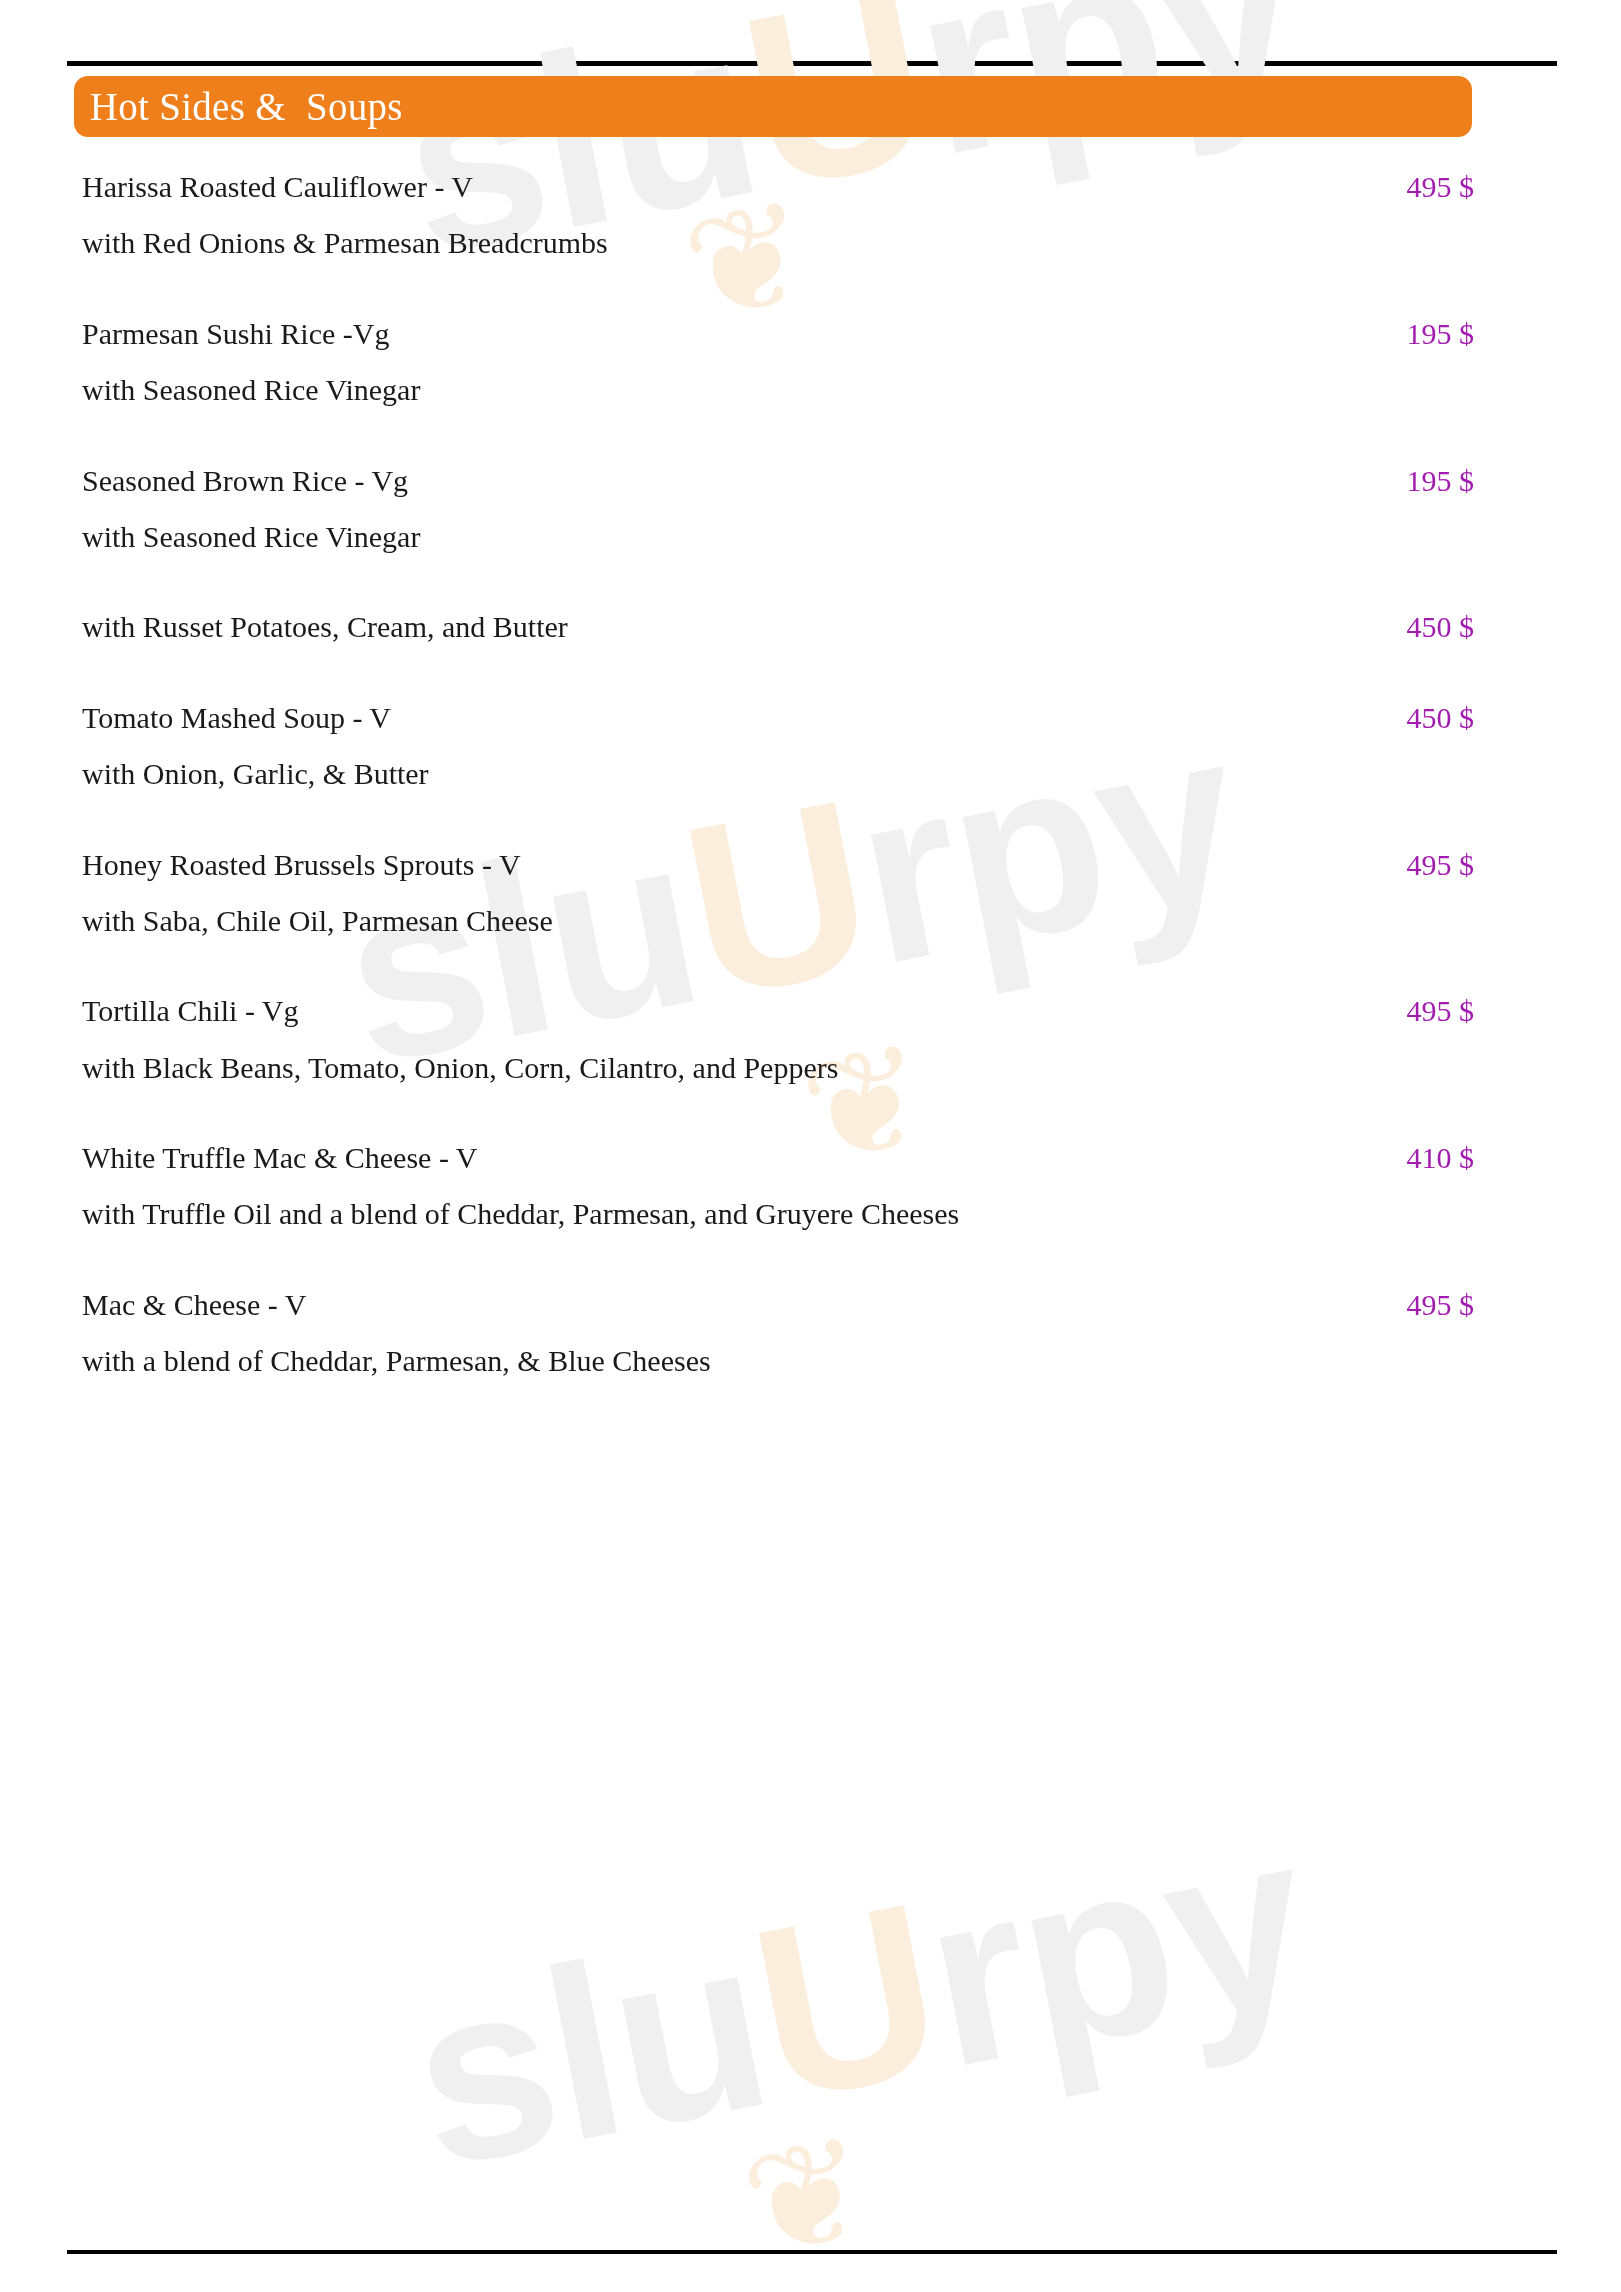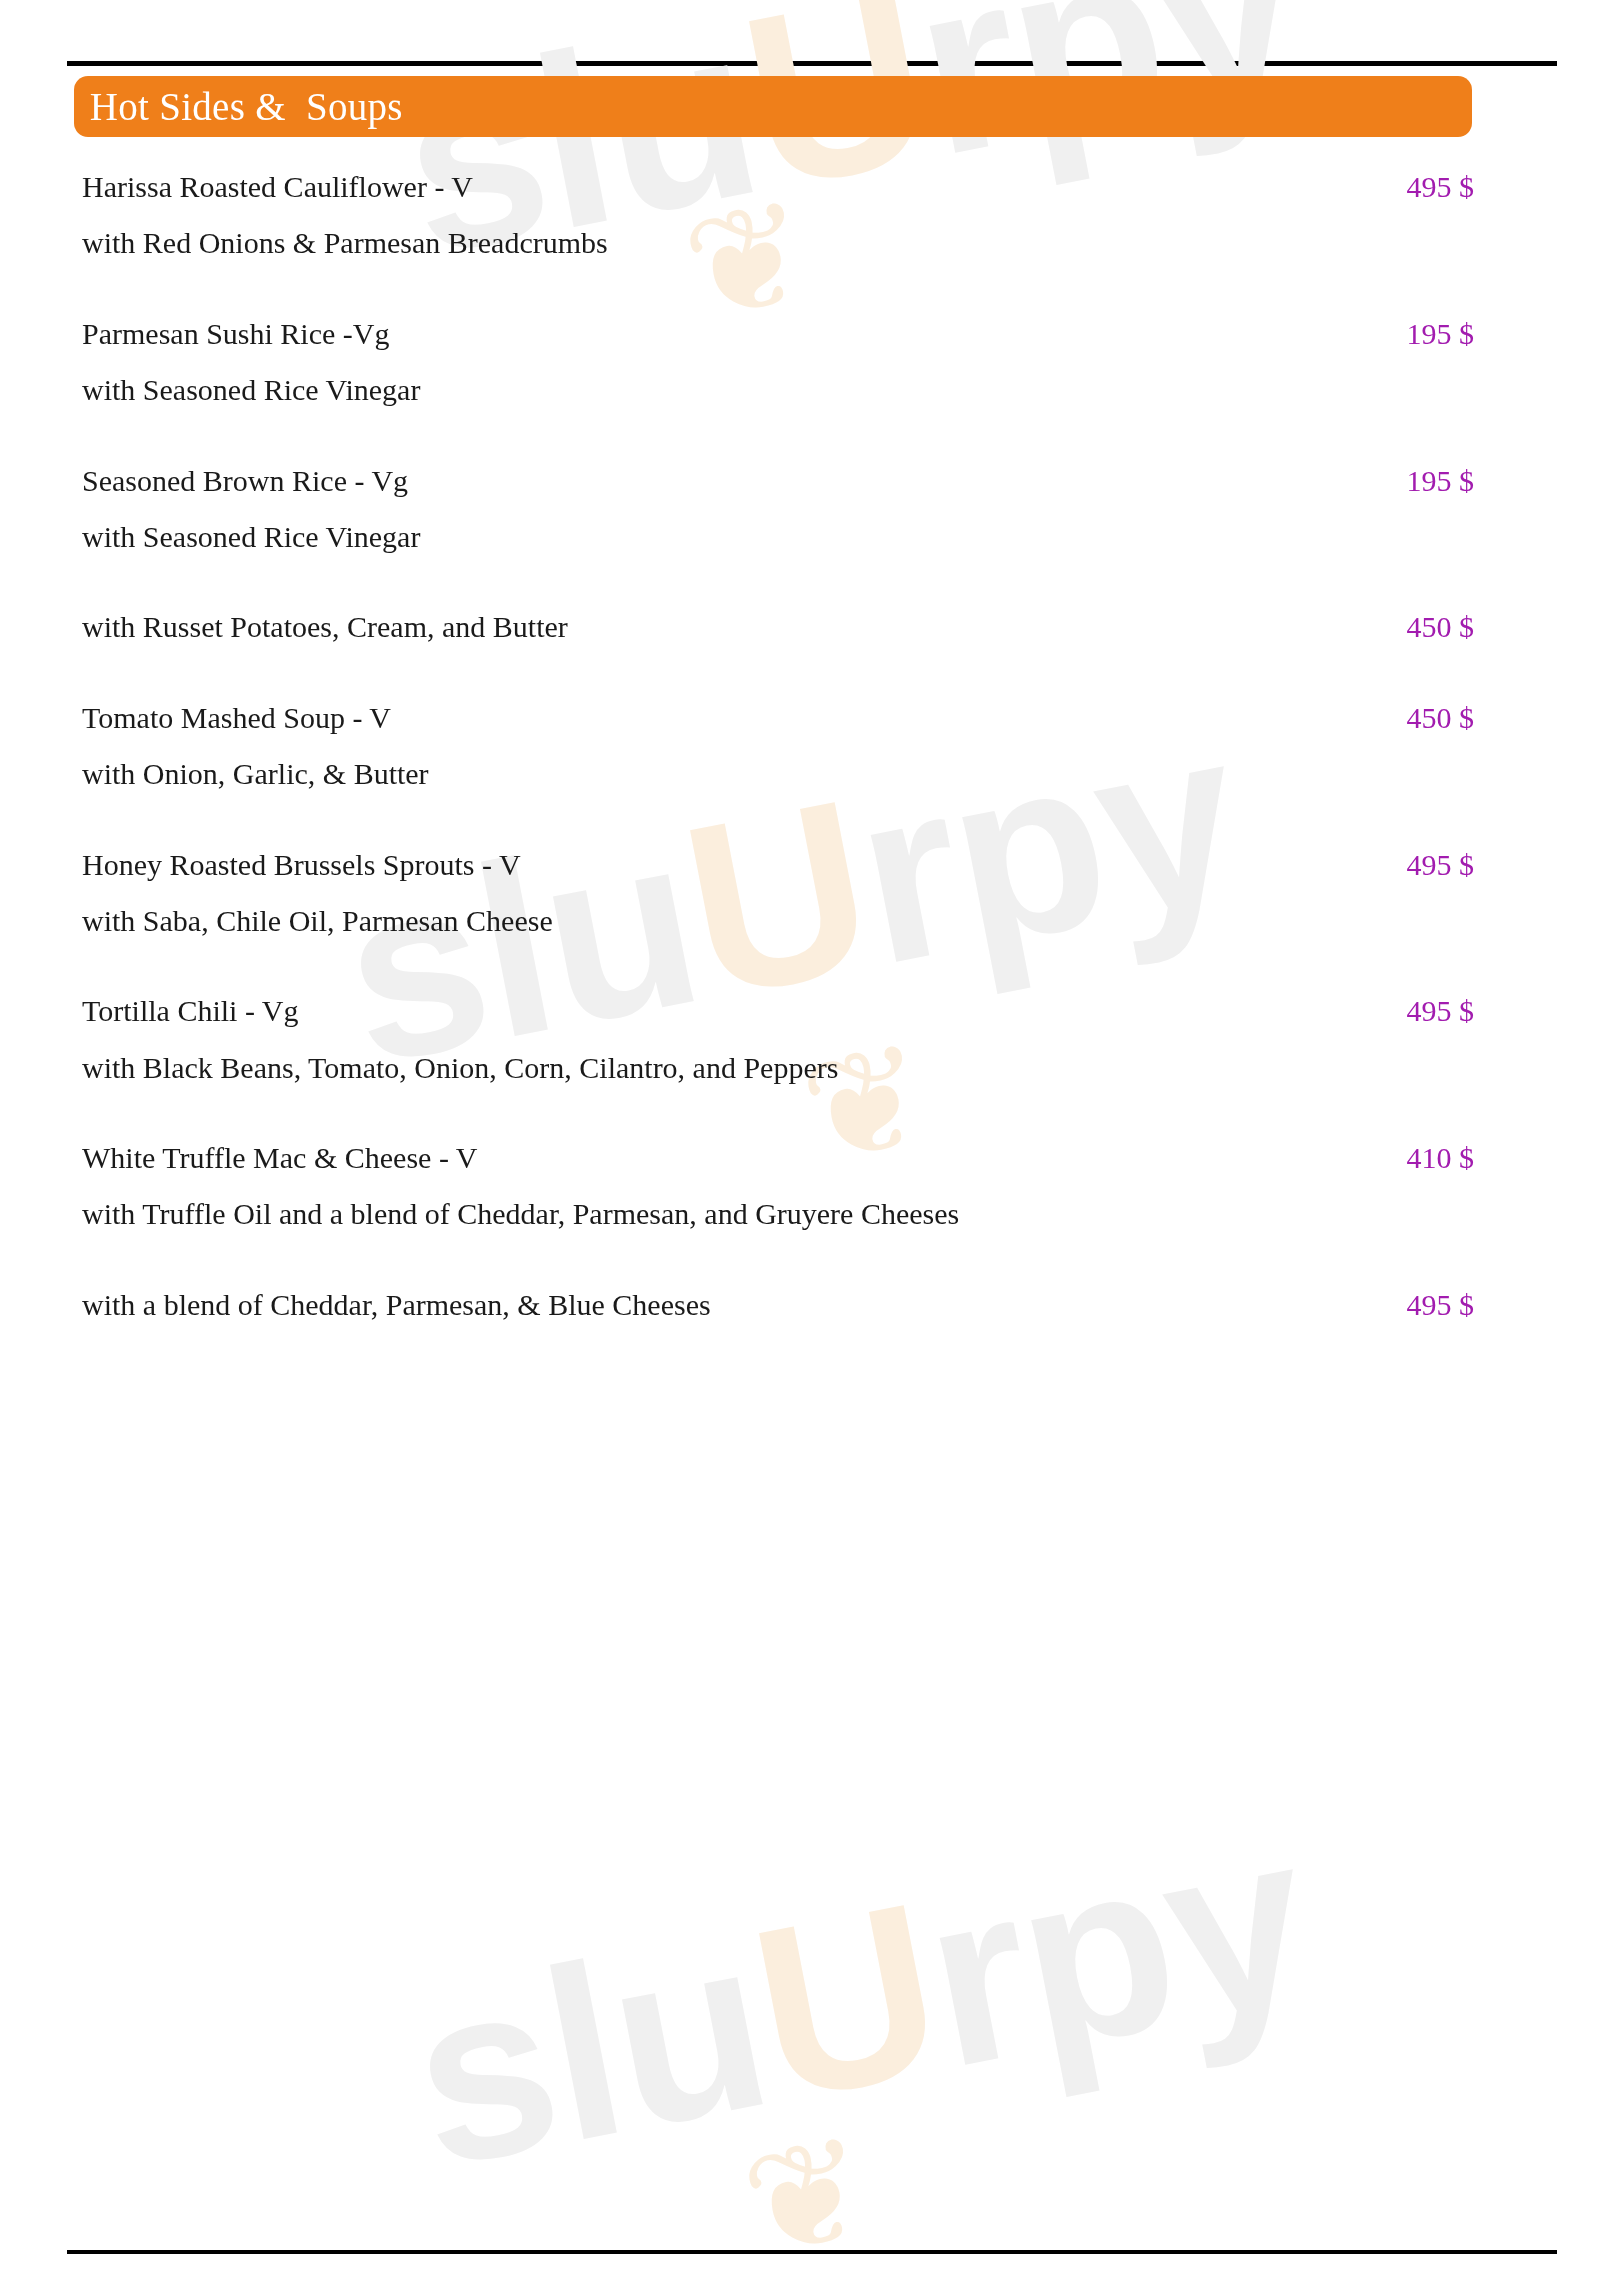--- a/index.html
+++ b/index.html
@@ -219,20 +219,21 @@
     <div class="menu-item">
       <div class="text-col">
         <div class="item-name">White Truffle Mac &amp; Cheese - V</div>
         <div class="item-desc">with Truffle Oil and a blend of Cheddar, Parmesan, and Gruyere Cheeses</div>
       </div>
       <div class="item-price">410 $</div>
     </div>
 
     <div class="menu-item">
       <div class="text-col">
+        <div class="item-name">Mac &amp; Cheese - V</div>
         <div class="item-desc">with a blend of Cheddar, Parmesan, &amp; Blue Cheeses</div>
       </div>
       <div class="item-price">495 $</div>
     </div>
 
   </div>
 
   <div class="rule-bottom"></div>
 
 </div>

